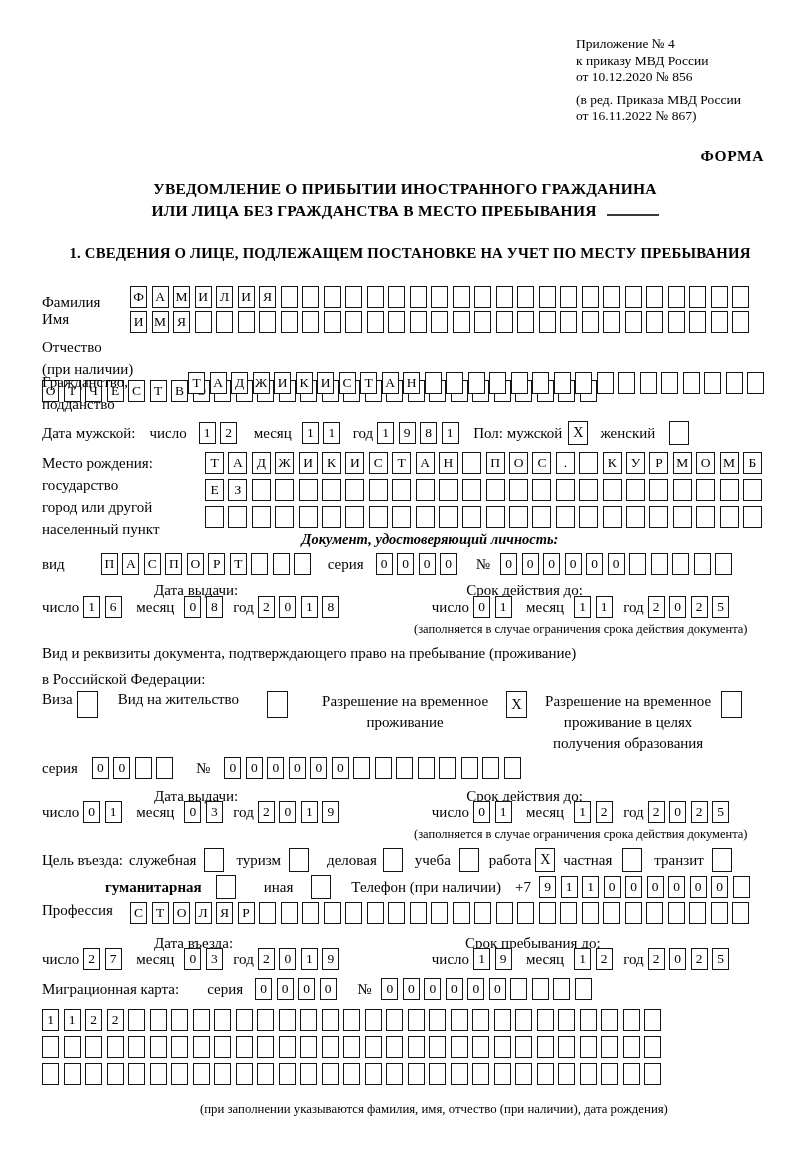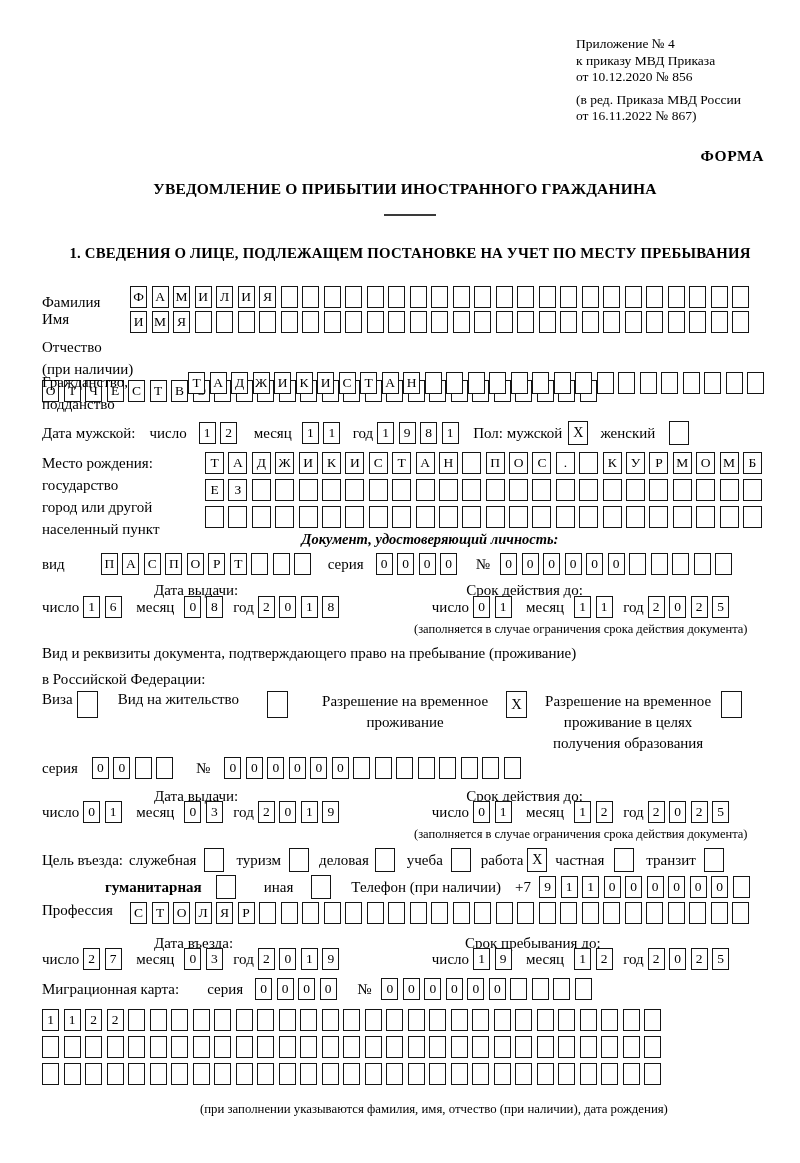--- a/index.html
+++ b/index.html
@@ -34,31 +34,31 @@
   .sech { font-size:14.8px; letter-spacing:0.2px; }
   .doch { font-size:14.5px; }
   .note { position:absolute; font-size:12.5px; }
   .opt2 { flex:none; text-align:center; line-height:21px; }
 </style>
 </head>
 <body>
 
 <div class="abs refblock" style="left:576px; top:36px;">
   <div>Приложение № 4</div>
-  <div>к приказу МВД Приказа</div>
+  <div>к приказу МВД России</div>
   <div>от 10.12.2020 № 856</div>
   <div class="refgap">(в ред. Приказа МВД России</div>
   <div>от 16.11.2022 № 867)</div>
 </div>
 
 <div class="abs b forma" style="right:36px; top:147px;">ФОРМА</div>
 
 <div class="abs b ctr title" style="left:0; top:180px; width:810px;">УВЕДОМЛЕНИЕ О ПРИБЫТИИ ИНОСТРАННОГО ГРАЖДАНИНА</div>
 <div class="abs b ctr title" style="left:0; top:202px; width:810px;">
-  <span class="blank-line"></span>
+  <span>ИЛИ ЛИЦА БЕЗ ГРАЖДАНСТВА В МЕСТО ПРЕБЫВАНИЯ</span><span class="blank-line"></span>
 </div>
 
 <div class="abs b ctr sech" style="left:30px; top:245px; width:760px;">1. СВЕДЕНИЯ О ЛИЦЕ, ПОДЛЕЖАЩЕМ ПОСТАНОВКЕ НА УЧЕТ ПО МЕСТУ ПРЕБЫВАНИЯ</div>
 
 <div class="row" style="left:42px; top:286px;">
   <span class="lbl" style="width:88px;margin-top:8px;">Фамилия</span>
   <span class="cells">
       <span class="cell">Ф</span>
       <span class="cell">А</span>
       <span class="cell">М</span>
@@ -501,21 +501,21 @@
 <div class="row vc" style="left:42px; top:848px;">
   <span class="lbl">Цель въезда:</span>
   <span class="lbl" style="margin-left:6px;">служебная</span>
   <span class="cells cb" style="margin-left:8px;">
       <span class="cell"></span>
     </span>
   <span class="lbl" style="margin-left:12px;">туризм</span>
   <span class="cells cb" style="margin-left:8px;">
       <span class="cell"></span>
     </span>
-  <span class="lbl" style="margin-left:10px;">деловая</span>
+  <span class="lbl" style="margin-left:18px;">деловая</span>
   <span class="cells cb" style="margin-left:6px;">
       <span class="cell"></span>
     </span>
   <span class="lbl" style="margin-left:12px;">учеба</span>
   <span class="cells cb" style="margin-left:8px;">
       <span class="cell"></span>
     </span>
   <span class="lbl" style="margin-left:10px;">работа</span>
   <span class="cells cb" style="margin-left:4px;">
       <span class="cell">X</span>

